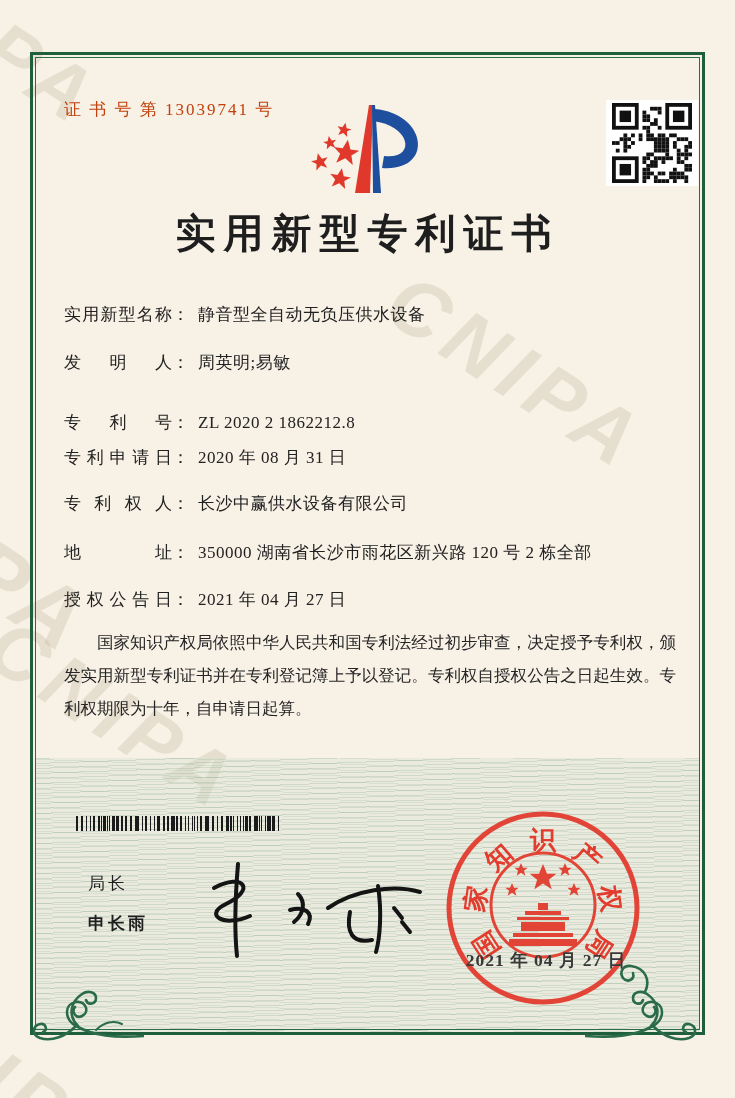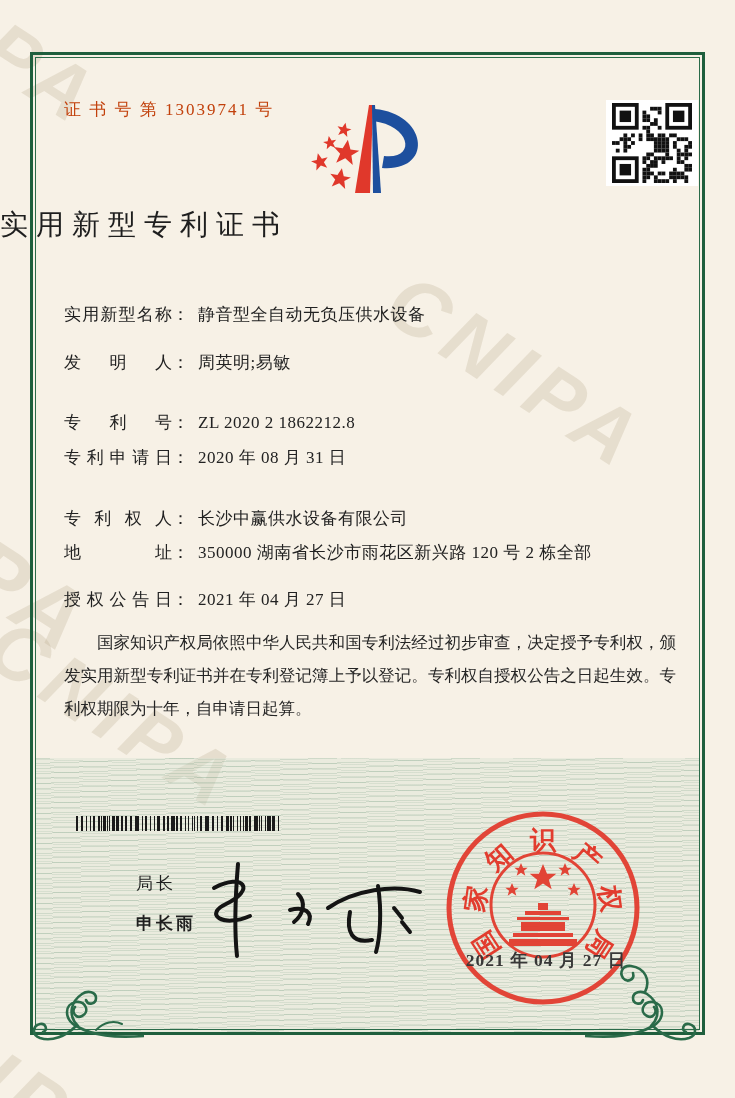--- a/index.html
+++ b/index.html
@@ -53,21 +53,21 @@
 
   .logo { position:absolute; left:296px; top:100px; width:150px; height:96px; z-index:3; }
 
   .qr-patch {
     position:absolute; left:606px; top:100px; width:92px; height:86px;
     background:#ffffff; z-index:3; display:flex; align-items:center; justify-content:center;
   }
 
   .title {
     position:absolute; left:0; right:0; top:206px; z-index:3;
-    font-size:28px; font-weight:400;
+    text-align:center; font-size:40px; font-weight:700;
     letter-spacing:8px; color:#1e1e1e;
   }
 
   .fields { position:absolute; left:64px; top:303px; width:626px; z-index:3;
     font-size:17px; color:#222; }
   .frow { position:absolute; left:0; white-space:nowrap; }
   .flabel {
     display:inline-block; width:108px; text-align:justify; text-align-last:justify;
     vertical-align:bottom;
   }
@@ -82,21 +82,21 @@
   }
   .body-text p { text-indent:2em; }
 
   .barcode {
     position:absolute; left:76px; top:816px; width:210px; height:15px; z-index:3;
   }
 
   .sig-role, .sig-name {
     position:absolute; left:88px; z-index:3;
     font-family:"Liberation Sans","DejaVu Sans",sans-serif;
-    font-size:17px; color:#1f1f1f; letter-spacing:3px;margin-left:48px;
+    font-size:17px; color:#1f1f1f; letter-spacing:3px;
   }
   .sig-role { top:872px; }
   .sig-name { top:912px;font-weight:bold; }
   .sig-script { position:absolute; left:192px; top:850px; z-index:3; }
 
   
   .seal { position:absolute; left:443px; top:808px; width:200px; height:200px; z-index:4; }
   .seal svg { position:absolute; left:0; top:0; }
   .seal-text { position:absolute; inset:0; }
   .seal-char {
@@ -313,21 +313,21 @@
     </div>
     <div class="frow" style="top:48px">
       <span class="flabel">发明人</span><span class="colon">：</span><span class="fvalue">周英明;易敏</span>
     </div>
     <div class="frow" style="top:108px">
       <span class="flabel">专利号</span><span class="colon">：</span><span class="fvalue">ZL 2020 2 1862212.8</span>
     </div>
     <div class="frow" style="top:143px">
       <span class="flabel">专利申请日</span><span class="colon">：</span><span class="fvalue">2020 年 08 月 31 日</span>
     </div>
-    <div class="frow" style="top:204px">
+    <div class="frow" style="top:189px">
       <span class="flabel">专利权人</span><span class="colon">：</span><span class="fvalue">长沙中赢供水设备有限公司</span>
     </div>
     <div class="frow" style="top:238px">
       <span class="flabel">地址</span><span class="colon">：</span><span class="fvalue">350000 湖南省长沙市雨花区新兴路 120 号 2 栋全部</span>
     </div>
     <div class="frow" style="top:285px">
       <span class="flabel">授权公告日</span><span class="colon">：</span><span class="fvalue">2021 年 04 月 27 日</span>
     </div>
   </div>
 

